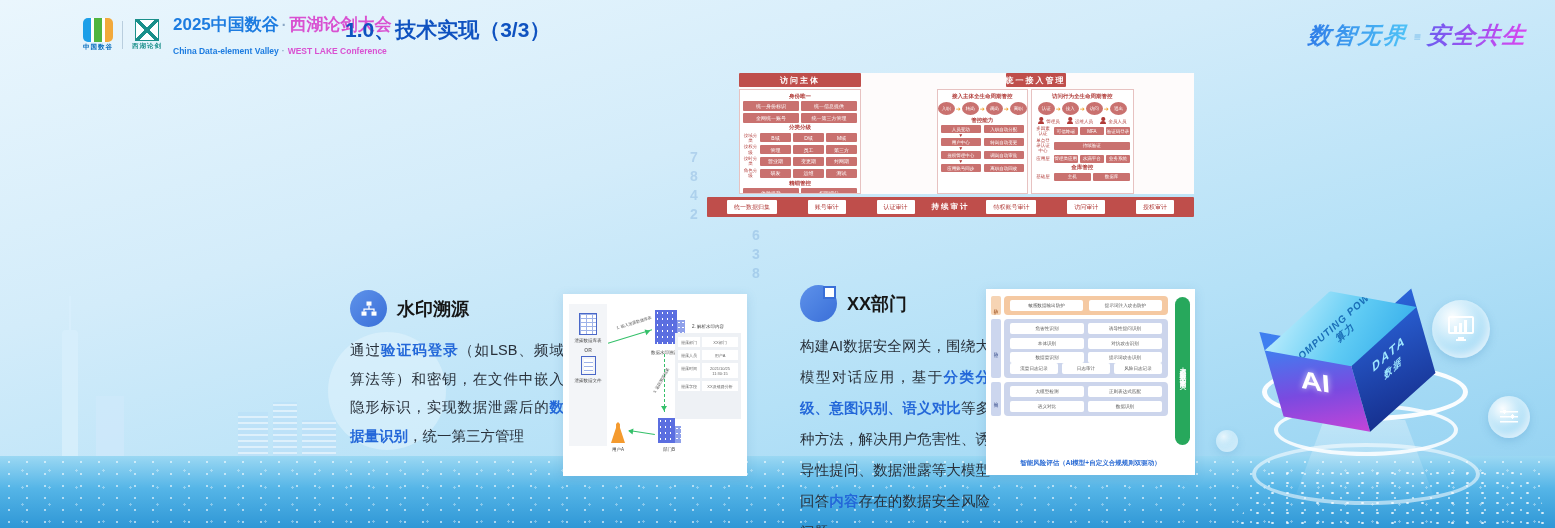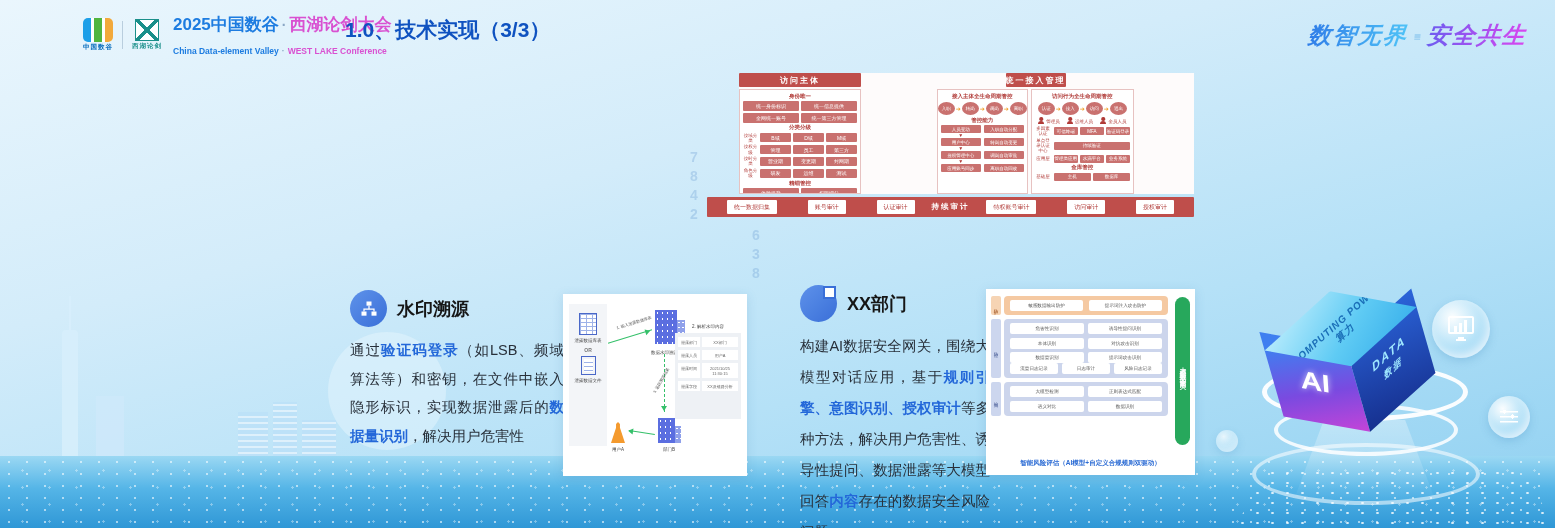--- a/index.html
+++ b/index.html
@@ -440,21 +440,21 @@
       <div class="icon-circle">
         <svg width="20" height="20" viewBox="0 0 24 24">
             <rect x="9" y="3" width="6" height="5" fill="#fff"></rect>
             <rect x="3" y="15" width="6" height="5" fill="#fff"></rect>
             <rect x="15" y="15" width="6" height="5" fill="#fff"></rect>
             <path d="M12 8v4M6 15v-3h12v3" stroke="#fff" stroke-width="1.5" fill="none"></path>
           </svg>
       </div>
       <div class="feat-title">水印溯源</div>
     </div>
-    <div class="feat-text"><span>通过</span><span class="hl">验证码登录</span><span>（如LSB、频域算法等）和密钥，在文件中嵌入隐形标识，实现数据泄露后的</span><span class="hl">数据量识别</span><span>，解决用户危害性</span></div>
+    <div class="feat-text"><span>通过</span><span class="hl">验证码登录</span><span>（如LSB、频域算法等）和密钥，在文件中嵌入隐形标识，实现数据泄露后的</span><span class="hl">数据量识别</span><span>，统一第三方管理</span></div>
   </div>
 
   <div class="wm-panel">
     <div class="wm-leftcol">
       <div class="tbl-ic"></div>
       <div class="wm-sm">泄露数据库表</div>
       <div class="wm-or">OR</div>
       <div class="doc-ic"></div>
       <div class="wm-sm">泄露数据文件</div>
     </div>
@@ -494,21 +494,21 @@
     <div class="wm-sm wm-user-lbl">用户A</div>
   </div>
 
   <div class="feat ai-block">
     <div class="feat-head">
       <div class="icon-circle">
         <div class="pie-notch"></div>
       </div>
       <div class="feat-title">XX部门</div>
     </div>
-    <div class="feat-text"><span>构建AI数据安全网关，围绕大模型对话应用，基于</span><span class="hl">规则引擎、意图识别、授权审计</span><span>等多种方法，解决用户危害性、诱导性提问、数据泄露等大模型回答</span><span class="hl">内容</span><span>存在的数据安全风险问题。</span></div>
+    <div class="feat-text"><span>构建AI数据安全网关，围绕大模型对话应用，基于</span><span class="hl">分类分级、意图识别、语义对比</span><span>等多种方法，解决用户危害性、诱导性提问、数据泄露等大模型回答</span><span class="hl">内容</span><span>存在的数据安全风险问题。</span></div>
   </div>
 
   <div class="ai-panel">
     <div class="ai-inner">
       <div class="ai-row">
         <div class="vtag o">防护</div>
         <div class="lay lay1">
             <div class="wbox">敏感数据输出防护</div>
             <div class="wbox">提示词注入攻击防护</div>
           </div>

